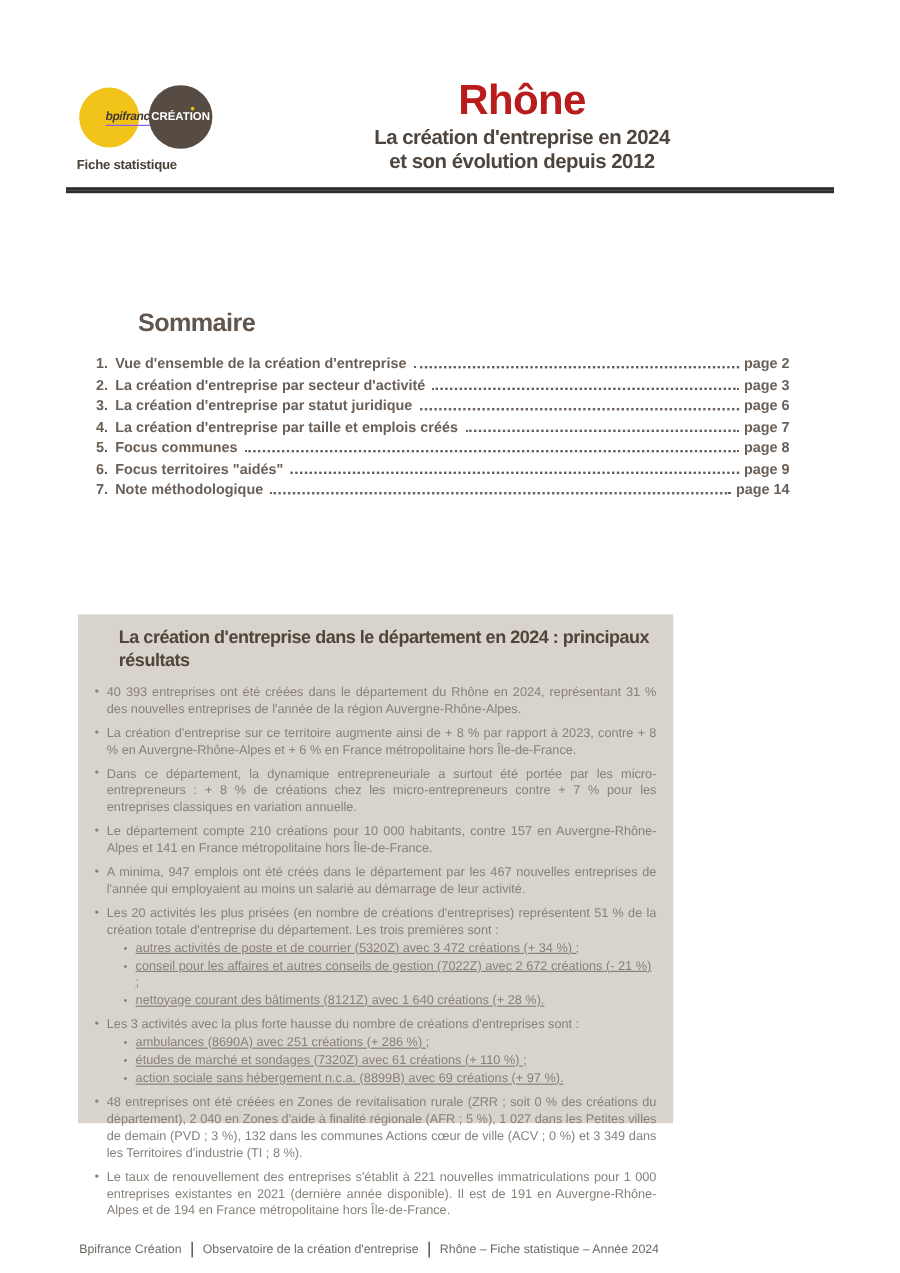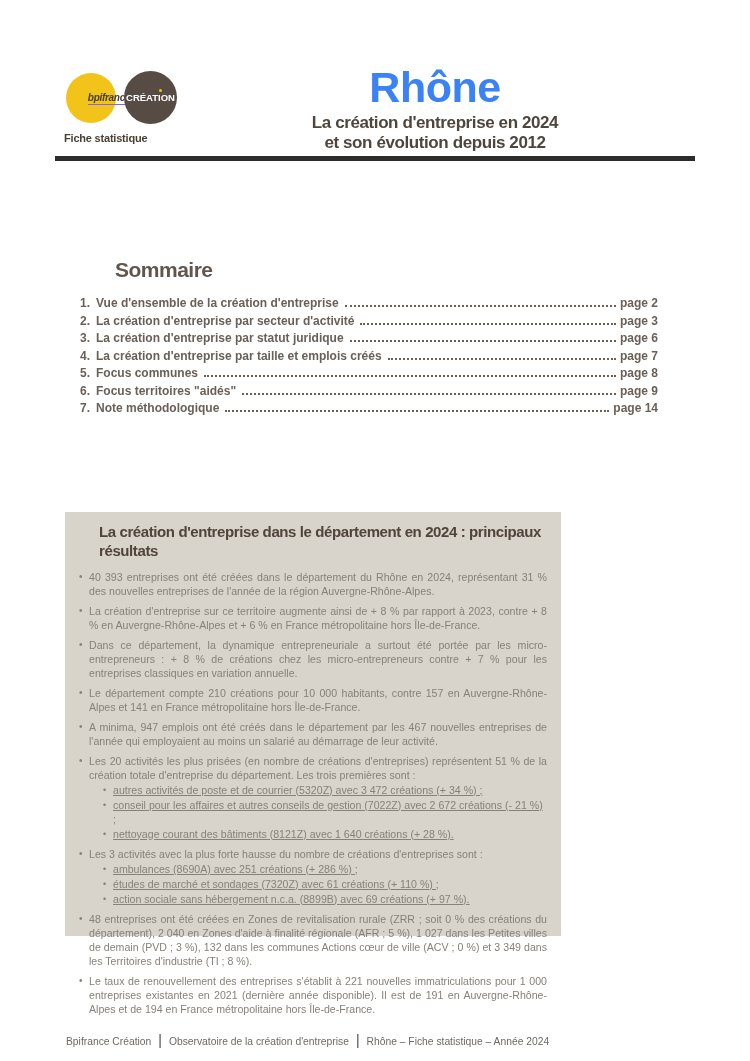--- a/index.html
+++ b/index.html
@@ -20,21 +20,21 @@
     font-size:10px; font-weight:bold; font-style:italic; color:#473C31;
     letter-spacing:-0.3px; border-bottom:1px solid #8b5cf6; padding-bottom:1px;margin-left:36px;
   }
   .circle-dark { left:60px; top:1px; width:53px; height:53px; background:#574C43; z-index:2; }
   .circle-dark span { font-size:9.5px; font-weight:bold; color:#ffffff; letter-spacing:0px; position:relative; }
   .i-tittle { position:relative; }
   .i-tittle::after { content:""; position:absolute; left:0.5px; top:-3px; width:3px; height:3px; background:#F2C319; border-radius:50%; }
   .logo-tagline { margin-top:6px; text-align:left; font-size:11px; font-weight:bold; color:#4A3F35; letter-spacing:-0.2px; }
 
   .title-block { position:absolute; left:295px; top:66px; width:280px; text-align:center; }
-  .doc-title { font-size:43px; font-weight:bold; color:#3b82f6; letter-spacing:-0.5px; line-height:1.0; }
+  .doc-title { font-size:35px; font-weight:bold; color:#b91c1c; letter-spacing:-0.5px; line-height:1.0; }
   .doc-subtitle { margin-top:4px; font-size:17px; font-weight:bold; color:#4E463E; letter-spacing:-0.4px; line-height:1.18; }
 
   .double-rule { position:absolute; left:55px; top:156px; width:640px; height:3px;
     border-top:3px solid #2D2D2D; border-bottom:2px solid #2D2D2D; background:#ffffff; }
 
   
   .toc-heading { position:absolute; left:115px; top:258px; font-size:21px; font-weight:bold; color:#60564D; letter-spacing:-0.5px; }
   .toc { position:absolute; left:80px; top:296px; width:578px; }
   .toc-row { display:flex; align-items:baseline; height:17.5px; font-size:12px; font-weight:bold; color:#6B6058; }
   .toc-num { width:16px; flex:none; }

